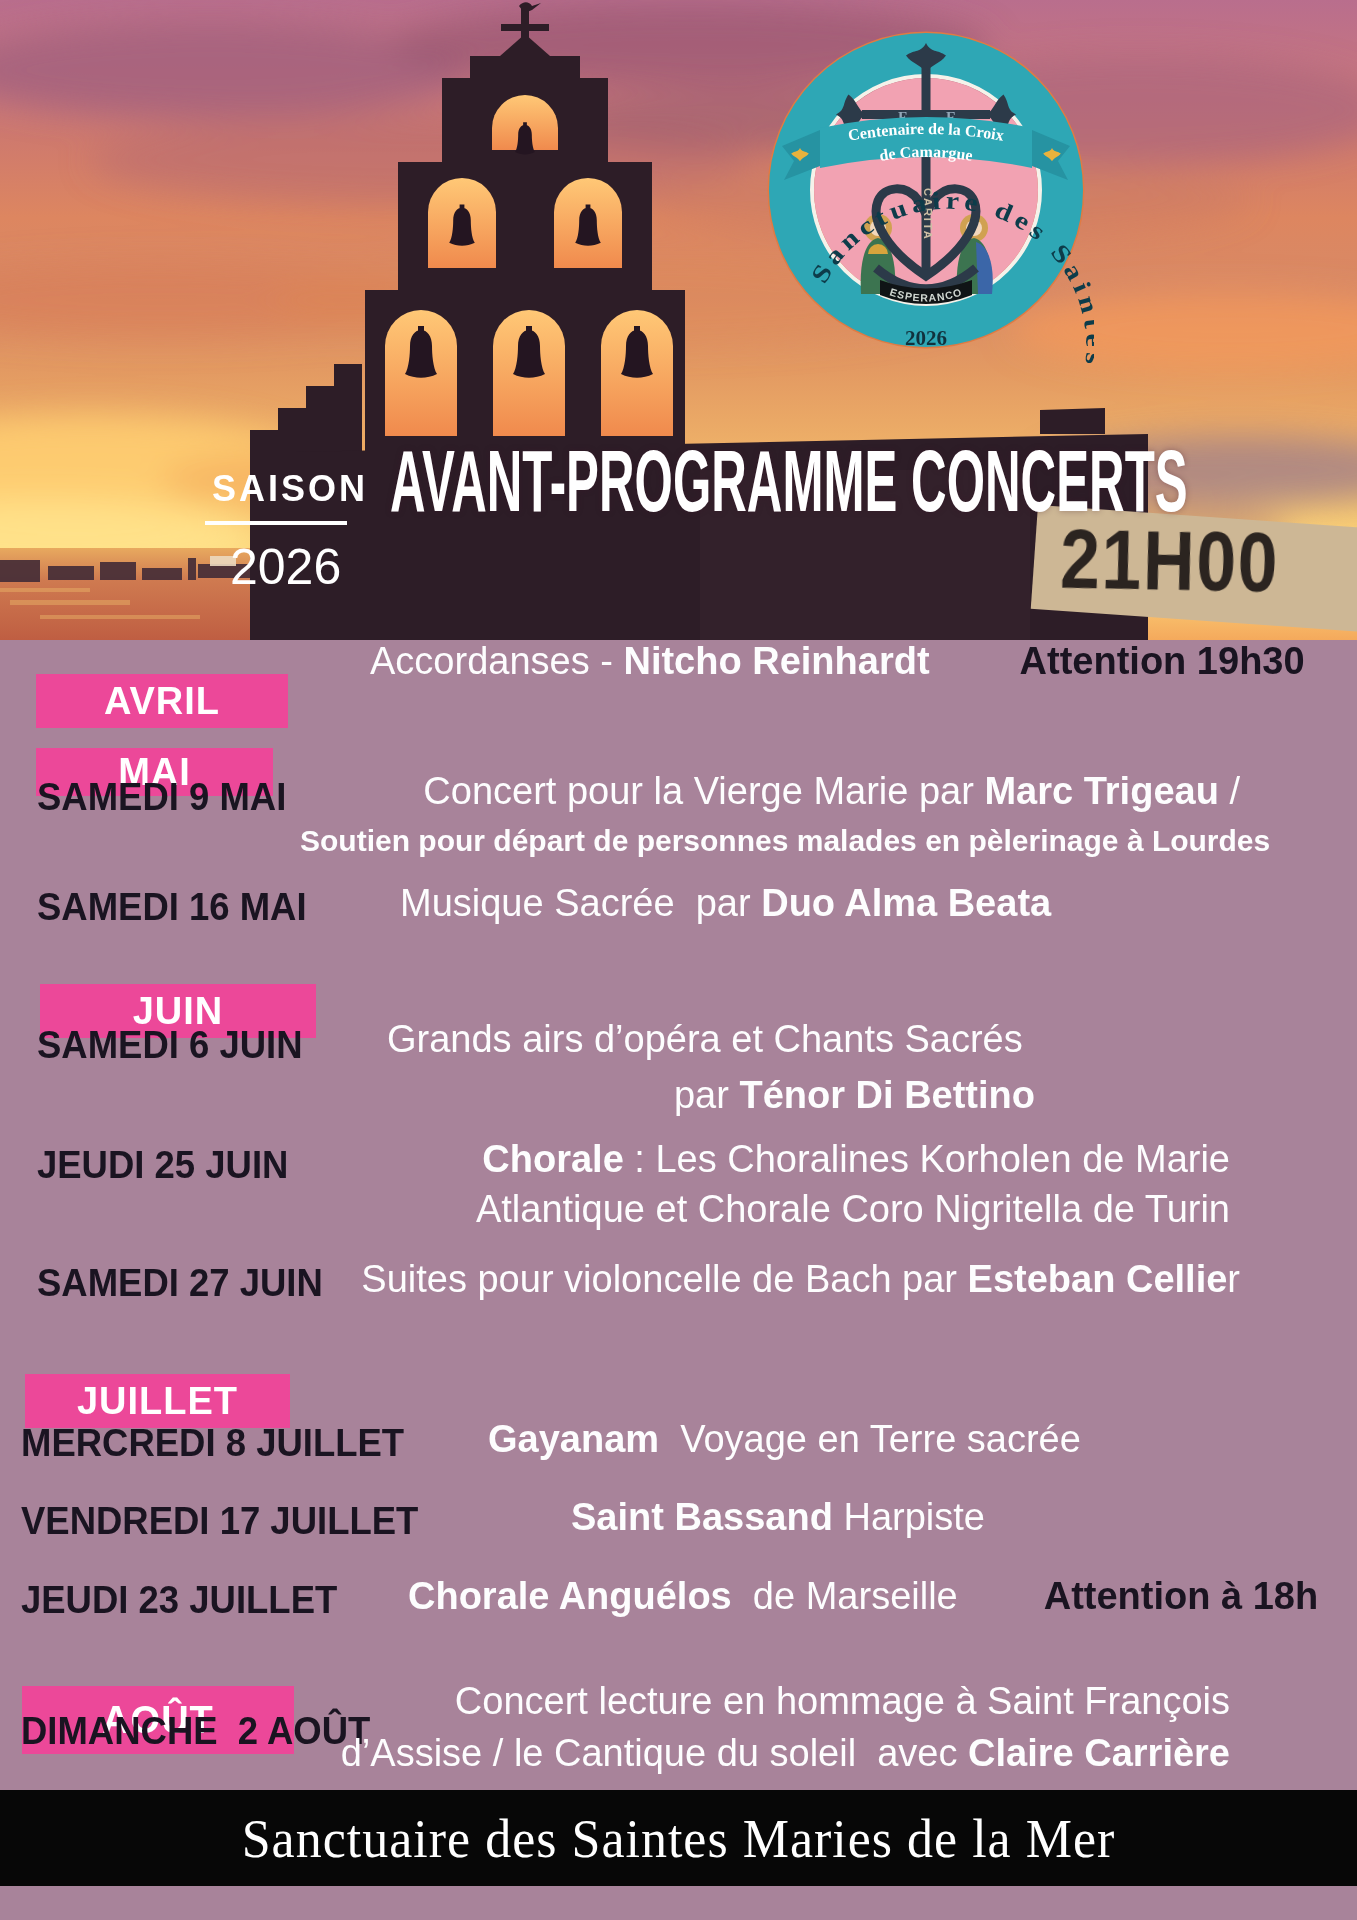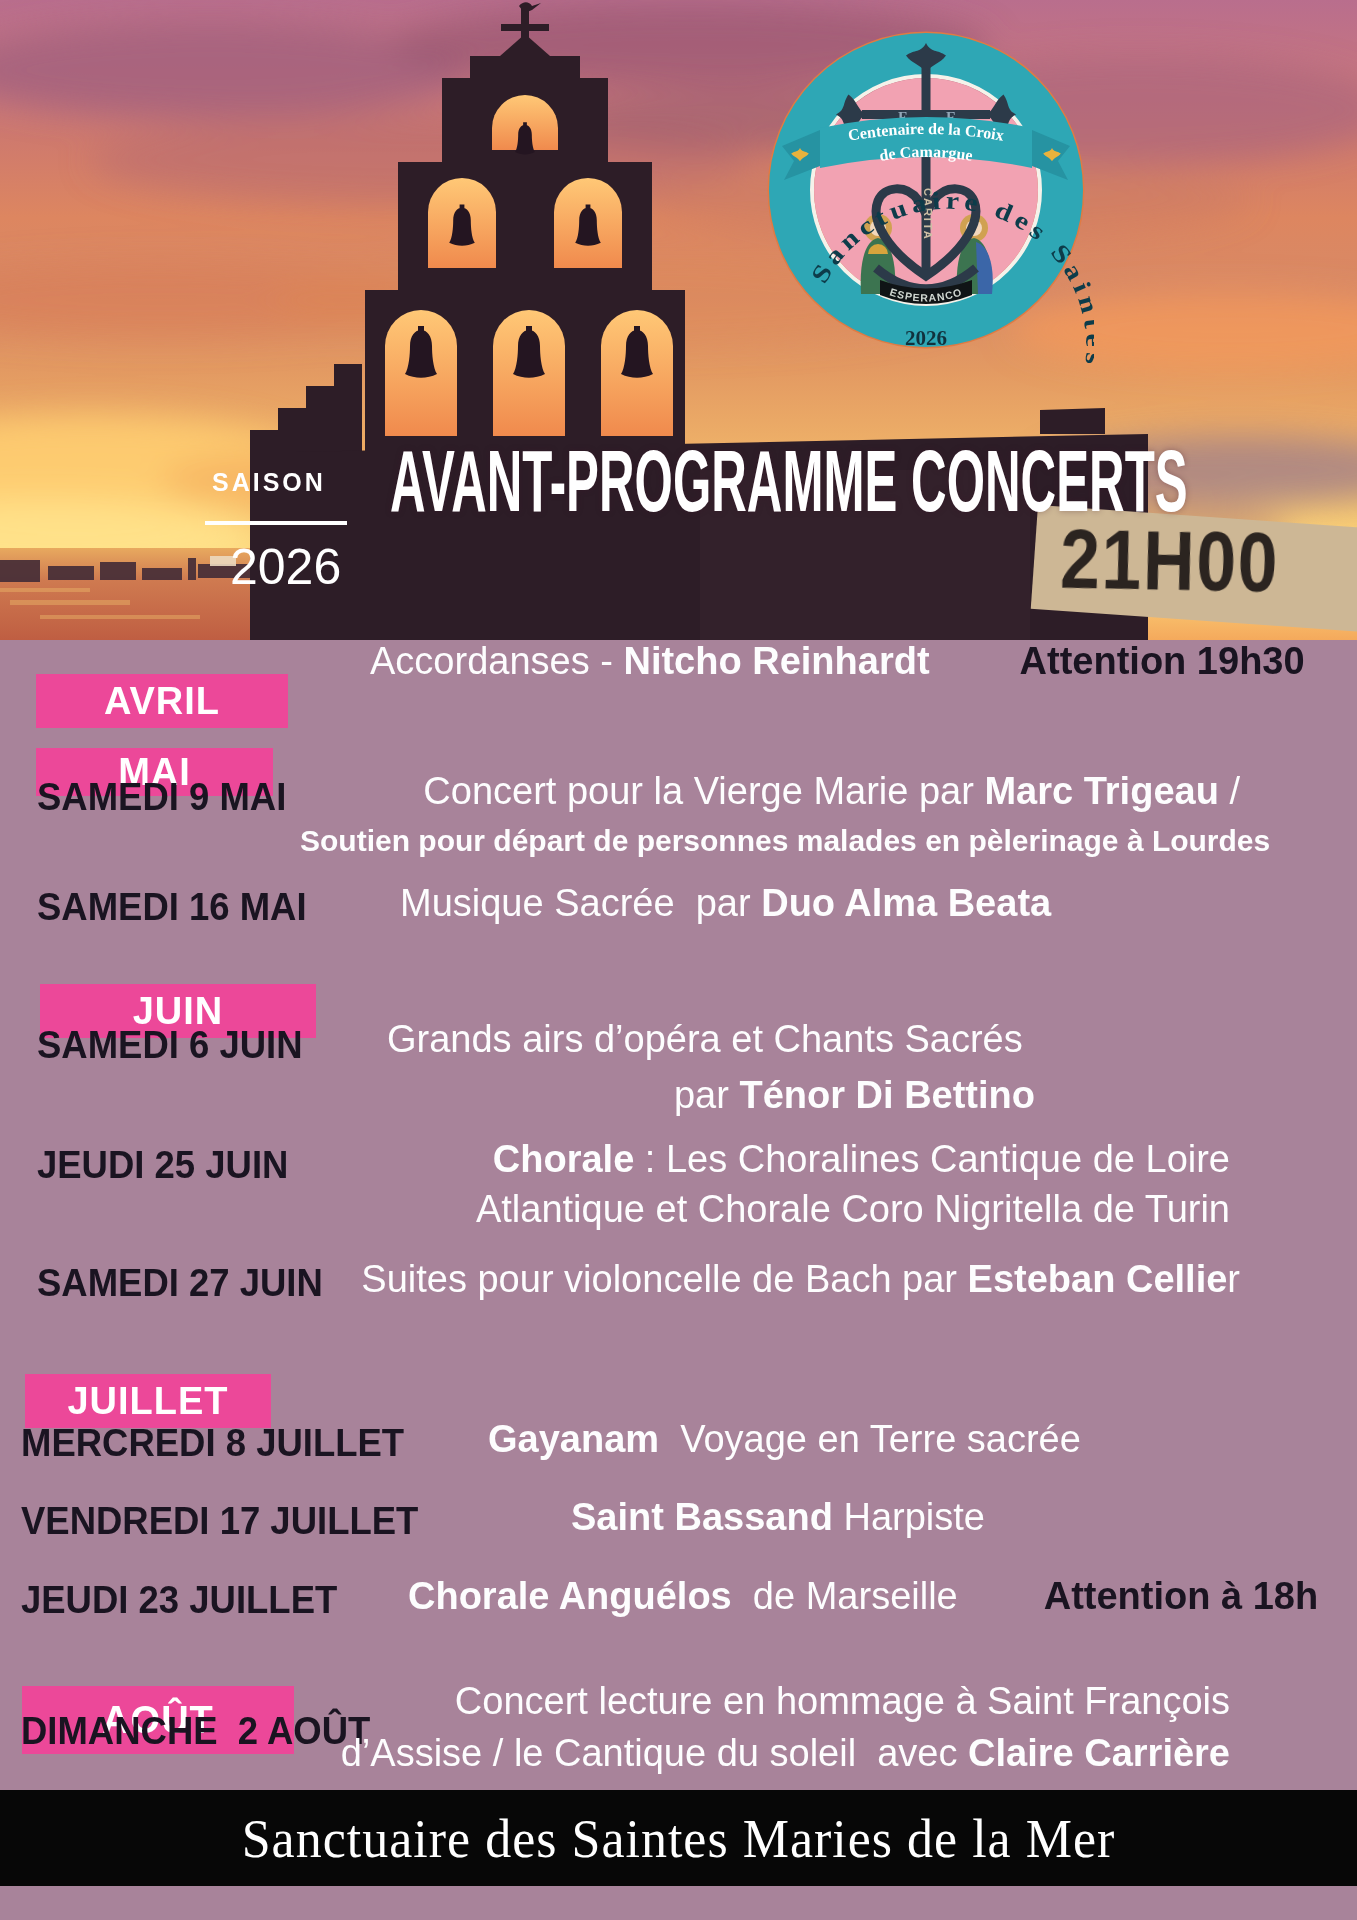--- a/index.html
+++ b/index.html
@@ -11,21 +11,21 @@
   
   .bg{position:absolute;left:0;top:560px;width:1357px;height:1360px;z-index:2;
       background:linear-gradient(180deg,#a8839a 0%,#a78399 20%,#a08394 34%,
                  #948489 48%,#8b8b86 58%,#93a295 70%,#99ae a2 78%,#9ab0a4 80%,#9db3a8 90%,#8fb4ae 100%);
       clip-path:polygon(0 2.79%,5.9% 2.21%,12.5% 2.94%,19.2% 2.5%,25.8% 3.24%,
                  32.4% 2.79%,39.1% 3.68%,45.7% 3.09%,51.6% 4.26%,58.2% 3.38%,
                  64.8% 2.5%,70.7% 2.06%,76.6% 2.65%,82.5% 3.24%,88.4% 3.82%,
                  94.3% 3.38%,100% 2.94%,100% 100%,0 100%);}
   
   .saison{position:absolute;left:212px;top:468px;z-index:6;color:#fff;
-          font-size:25px;font-weight:700;letter-spacing:3px;white-space:pre;}
+          font-size:36px;font-weight:700;letter-spacing:3px;white-space:pre;}
   .saison-rule{position:absolute;left:205px;top:521px;width:142px;height:4px;background:#fff;z-index:6;}
   .year{position:absolute;left:230px;top:538px;z-index:6;color:#fff;font-size:50px;font-weight:400;white-space:pre;}
   .main-title{position:absolute;left:390px;top:430px;z-index:6;color:#fff;
           font-size:88px;font-weight:700;white-space:pre;letter-spacing:0;
           transform:scaleX(.56);transform-origin:left top;
           text-shadow:0 0 8px rgba(60,20,40,.35);}
   .time-badge{position:absolute;left:1038px;top:505px;width:334px;height:104px;
           background:#cdb795;z-index:5;transform:rotate(4deg);transform-origin:left top;
           display:flex;align-items:center;}
   .time-text{margin-left:26px;font-size:84px;font-weight:700;color:#2b2420;
@@ -235,27 +235,27 @@
 
   <div class="date" style="left:37px;top:886px;">SAMEDI 16 MAI</div>
   <div class="evt" style="left:400px;top:882px;"><span>Musique Sacrée  par </span><span class="b">Duo Alma Beata</span></div>
 
   <div class="mbox" style="left:40px;top:950px;width:276px;height:54px;">JUIN</div>
   <div class="date" style="left:37px;top:1024px;">SAMEDI 6 JUIN</div>
   <div class="evt" style="left:387px;top:1018px;">Grands airs d’opéra et Chants Sacrés</div>
   <div class="evt" style="left:300px;top:1074px;width:735px;text-align:right;"><span>par </span><span class="b">Ténor Di Bettino</span></div>
 
   <div class="date" style="left:37px;top:1144px;">JEUDI 25 JUIN</div>
-  <div class="evt center" style="left:310px;top:1138px;width:920px;"><span class="b">Chorale</span><span> : Les Choralines Cantique de Loire</span></div>
+  <div class="evt center" style="left:310px;top:1138px;width:920px;"><span class="b">Chorale</span><span> : Les Choralines Korholen de Marie</span></div>
   <div class="evt center" style="left:310px;top:1188px;width:920px;">Atlantique et Chorale Coro Nigritella de Turin</div>
 
   <div class="date" style="left:37px;top:1262px;">SAMEDI 27 JUIN</div>
   <div class="evt center" style="left:300px;top:1258px;width:940px;"><span>Suites pour violoncelle de Bach par </span><span class="b">Esteban Cellie</span><span>r</span></div>
 
-  <div class="mbox" style="left:25px;top:1340px;width:246px;height:54px;">JUILLET</div>
+  <div class="mbox" style="left:25px;top:1340px;width:265px;height:54px;">JUILLET</div>
   <div class="date" style="left:21px;top:1422px;">MERCREDI 8 JUILLET</div>
   <div class="evt" style="left:488px;top:1418px;"><span class="b">Gayanam</span><span>  Voyage en Terre sacrée</span></div>
 
   <div class="date" style="left:21px;top:1500px;">VENDREDI 17 JUILLET</div>
   <div class="evt" style="left:571px;top:1496px;"><span class="b">Saint Bassand</span><span> Harpiste</span></div>
 
   <div class="date" style="left:21px;top:1579px;">JEUDI 23 JUILLET</div>
   <div class="evt" style="left:408px;top:1575px;"><span class="b">Chorale Anguélos</span><span>  de Marseille</span><span class="attn" style="margin-left:86px;">Attention à 18h</span></div>
 
   <div class="mbox" style="left:22px;top:1652px;width:272px;height:68px;">AOÛT</div>

